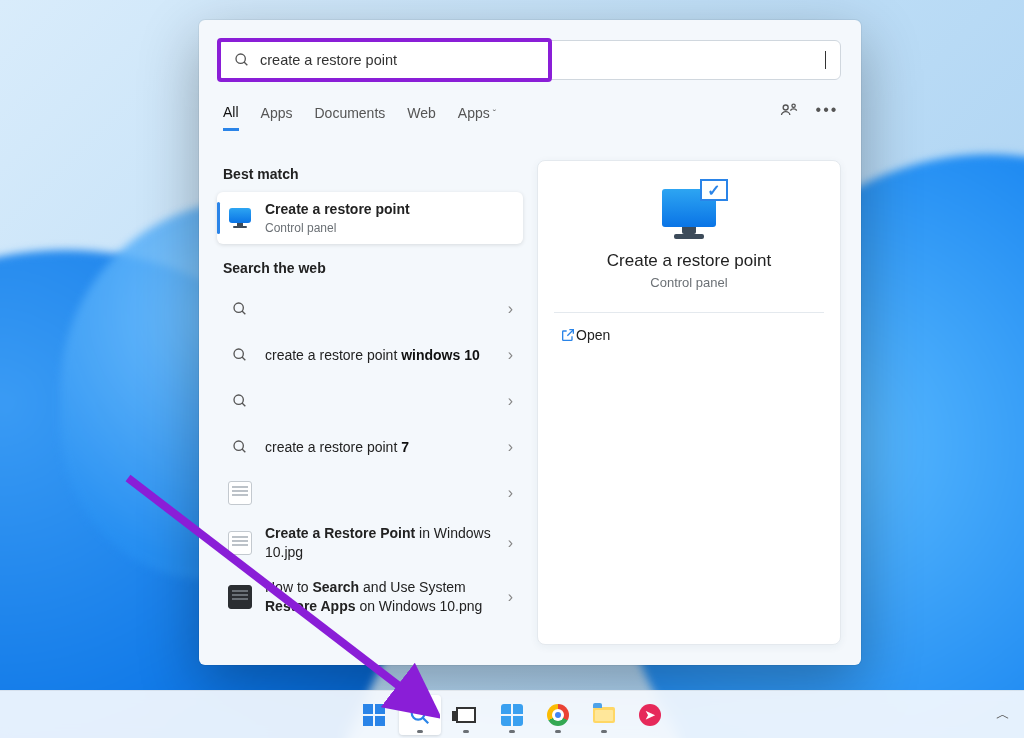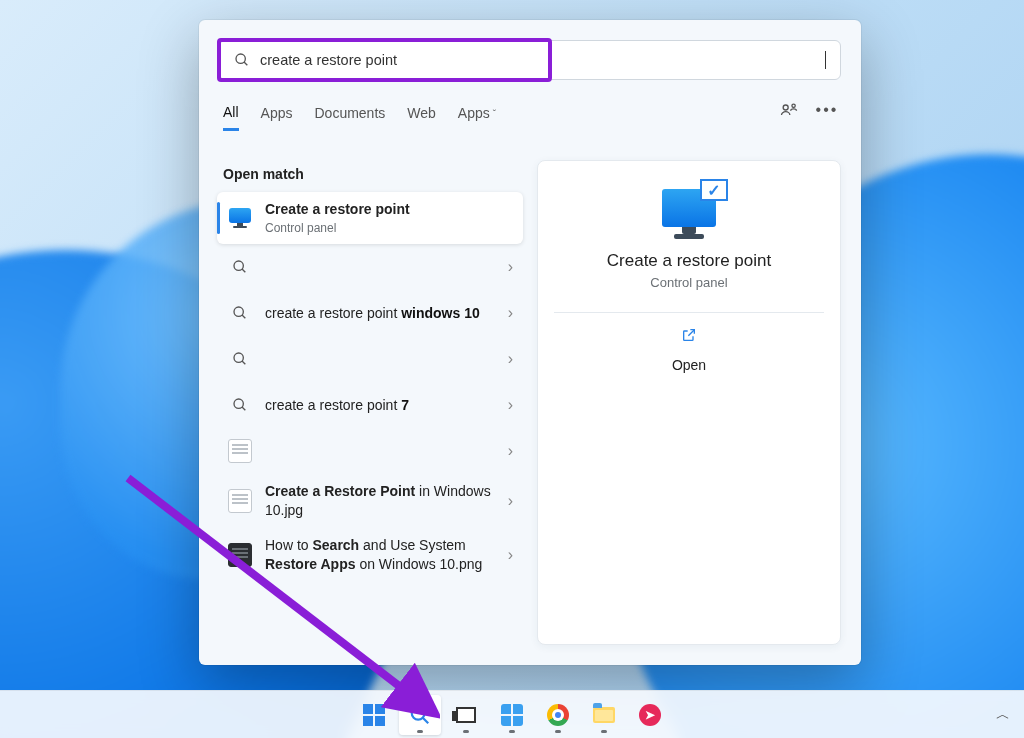--- a/index.html
+++ b/index.html
@@ -78,21 +78,21 @@
   .preview {
     position: absolute; left: 338px; top: 140px; right: 20px; bottom: 20px;
     background: #fff; border-radius: 8px; border:1px solid #e4e9ee;
     box-shadow: 0 2px 8px rgba(40,60,90,.06);
     display:flex; flex-direction:column;
   }
   .preview-top { text-align:center; padding: 28px 20px 22px; }
   .preview-title { font-size: 17px; color:#222; margin-top: 8px; }
   .preview-sub { font-size: 13px; color: #6b7075; margin-top: 4px; }
   .divider { height:1px; background:#e4e9ee; margin: 0 16px; }
-  .action { display:flex; align-items:center; gap:14px; padding: 14px 22px; font-size:14px; color:#222; cursor:pointer;flex-direction:column; }
+  .action { display:flex; padding: 14px 22px; font-size:14px; color:#222; cursor:pointer; }
   .action .aicon { width:16px; height:16px; color:#2a84e8; }
 
   
   .monitor { position:relative; display:inline-block; }
   .monitor .screen { background:linear-gradient(#2da5f2,#0a74e6); border-radius:3px; }
   .monitor.large .screen { width:54px; height:38px; }
   .monitor.small .screen { width:22px; height:15px; }
   .monitor .stand { background:#3d4b5a; margin:0 auto; }
   .monitor.large .stand { width:14px; height:7px; border-radius:0 0 2px 2px; }
   .monitor.small .stand { width:6px; height:3px; }
@@ -178,36 +178,37 @@
           <circle cx="8" cy="9" r="3"></circle>
           <path d="M3 18c0-2.2 2.2-4 5-4s5 1.8 5 4"></path>
           <circle cx="17.5" cy="7" r="2"></circle>
           <path d="M14 13c0-1.3 1.6-2.4 3.5-2.4S21 11.7 21 13"></path>
         </svg>
     </div>
     <div class="iconbtn" style="letter-spacing:2px;">•••</div>
   </div>
 
   <div class="left-col">
-    <div class="section-label">Open match</div>
+    <div class="section-label">Best match</div>
 
     <div class="result selected">
       <div class="rico">
         <span class="monitor small">
             <span class="screen" style="display:block"></span>
             <span class="stand" style="display:block"></span>
             <span class="base" style="display:block"></span>
           </span>
       </div>
       <div class="rtxt">
         <span class="title">Create a restore point</span>
         <span class="sub">Control panel</span>
       </div>
     </div>
 
+    <div class="section-label" style="margin-top:16px">Search the web</div>
 
     <div id="web-results">
         <div class="result web-row">
           <div class="rico mag-sm">
             <svg width="16" height="16" viewBox="0 0 24 24" fill="none" stroke="currentColor" stroke-width="2">
               <circle cx="10" cy="10" r="7"></circle>
               <line x1="20" y1="20" x2="15" y2="15"></line>
             </svg>
           </div>
           <span class="chev-r">›</span>

